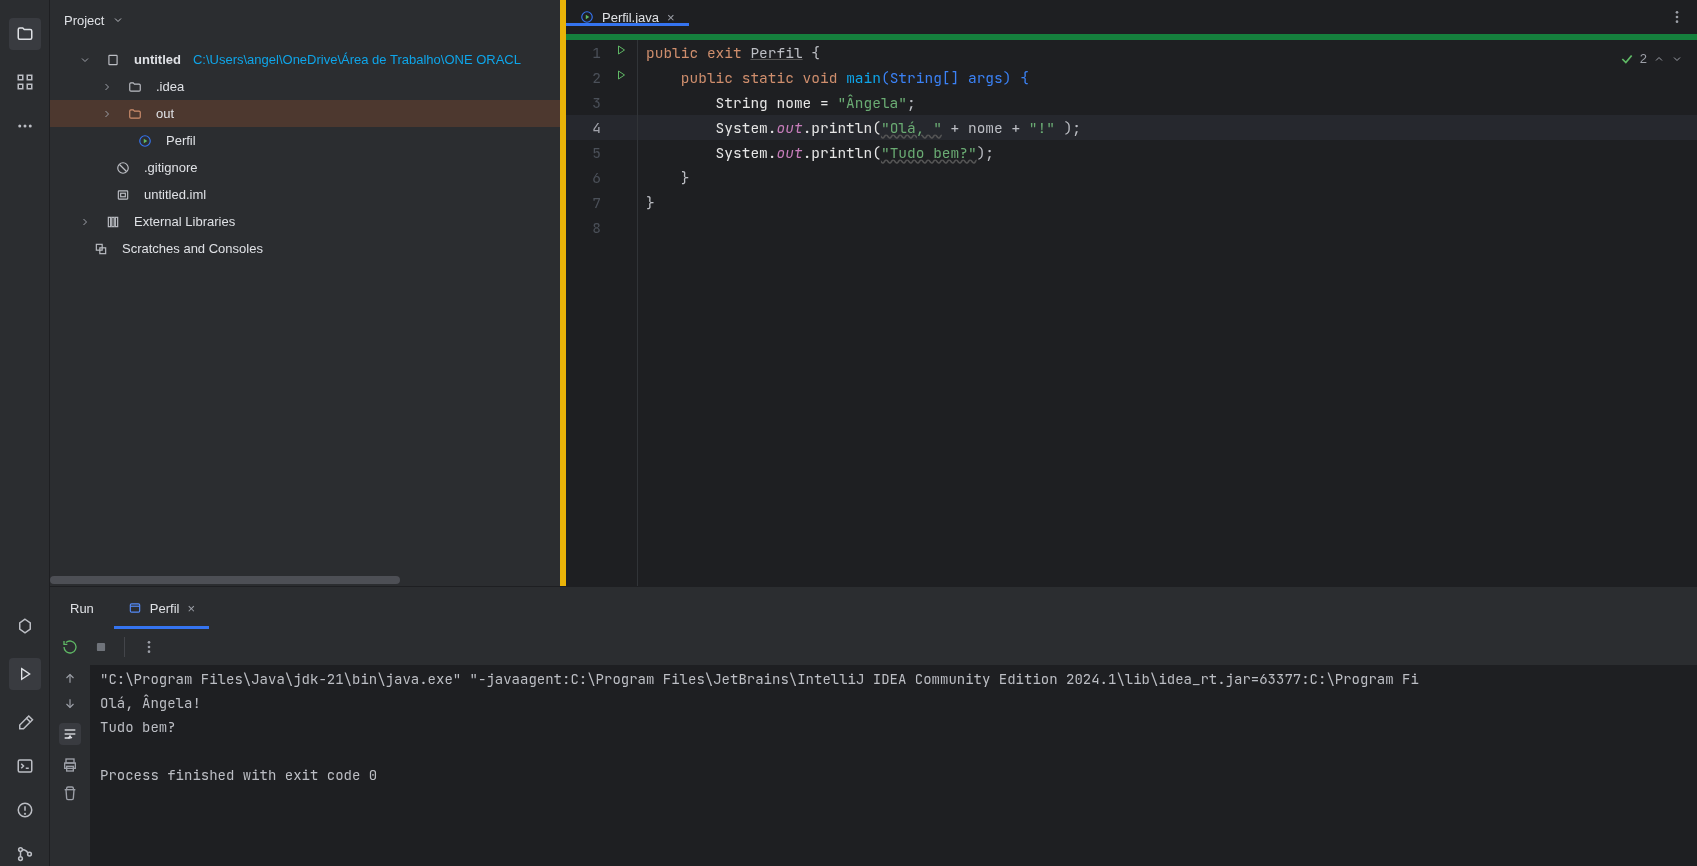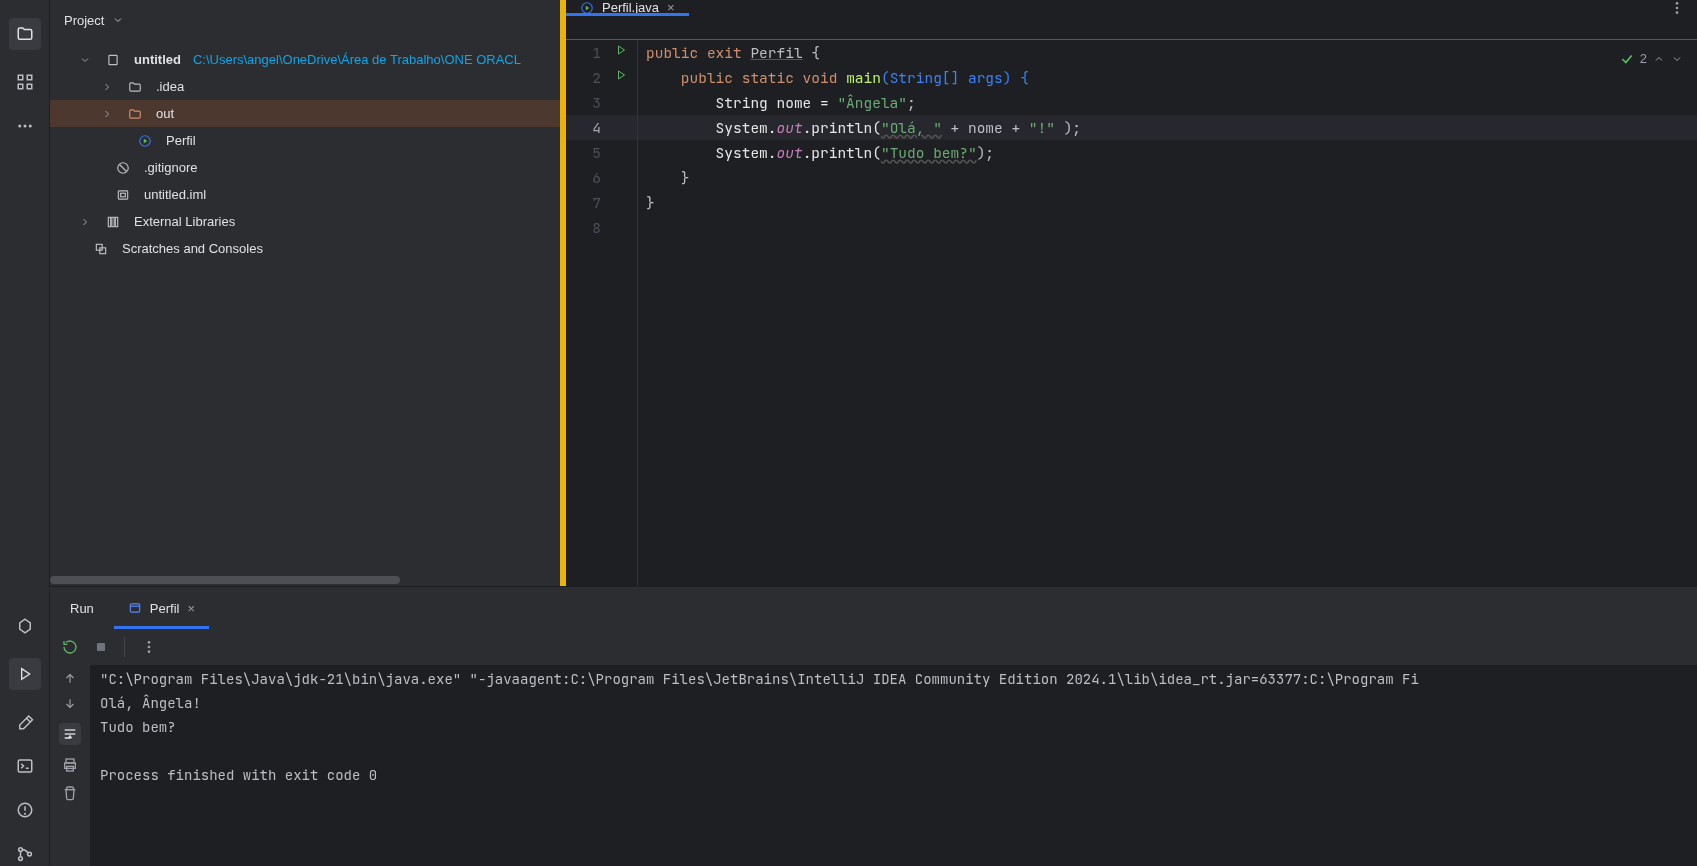--- a/index.html
+++ b/index.html
@@ -115,22 +115,22 @@
   .editor-area {
     flex: 1;
     display: flex;
     flex-direction: column;
     background: #1e1f22;
     min-width: 0;
   }
   .editor-tabs {
     height: 40px;
     display: flex;
-    align-items: flex-start;
-    border-bottom: 1px solid #15803d;
+    align-items: center;
+    border-bottom: 6px solid #15803d;
   }
   .editor-tab {
     display: flex;
     align-items: center;
     gap: 8px;
     padding: 0 14px;
     color: #dfe1e5;
     position: relative;
   }
   .editor-tab.active::after {
@@ -186,21 +186,21 @@
   }
   .code-line {
     height: 25px;
     padding-left: 8px;
     white-space: pre;
   }
   .code-line.current { background: #26282e; }
   .kw { color: #cf8e6d; }
   .cls { color: #e5e5e5; }
   .decl-name { color: #bcbec4; text-decoration-line: underline; text-decoration-color: #555; }
-  .fn { color: #bef264; }
+  .fn { color: #0ea5e9; }
   .param { color: #3b82f6; }
   .str { color: #6aab73; }
   .str-underline { color: #6aab73; text-decoration-line: underline; text-decoration-color: #555; text-decoration-style: wavy; }
   .field-italic { color: #c77dbb; font-style: italic; }
   .punct { color: #bcbec4; }
   .inspections {
     position: absolute;
     right: 14px;
     top: 6px;
     display: flex;

